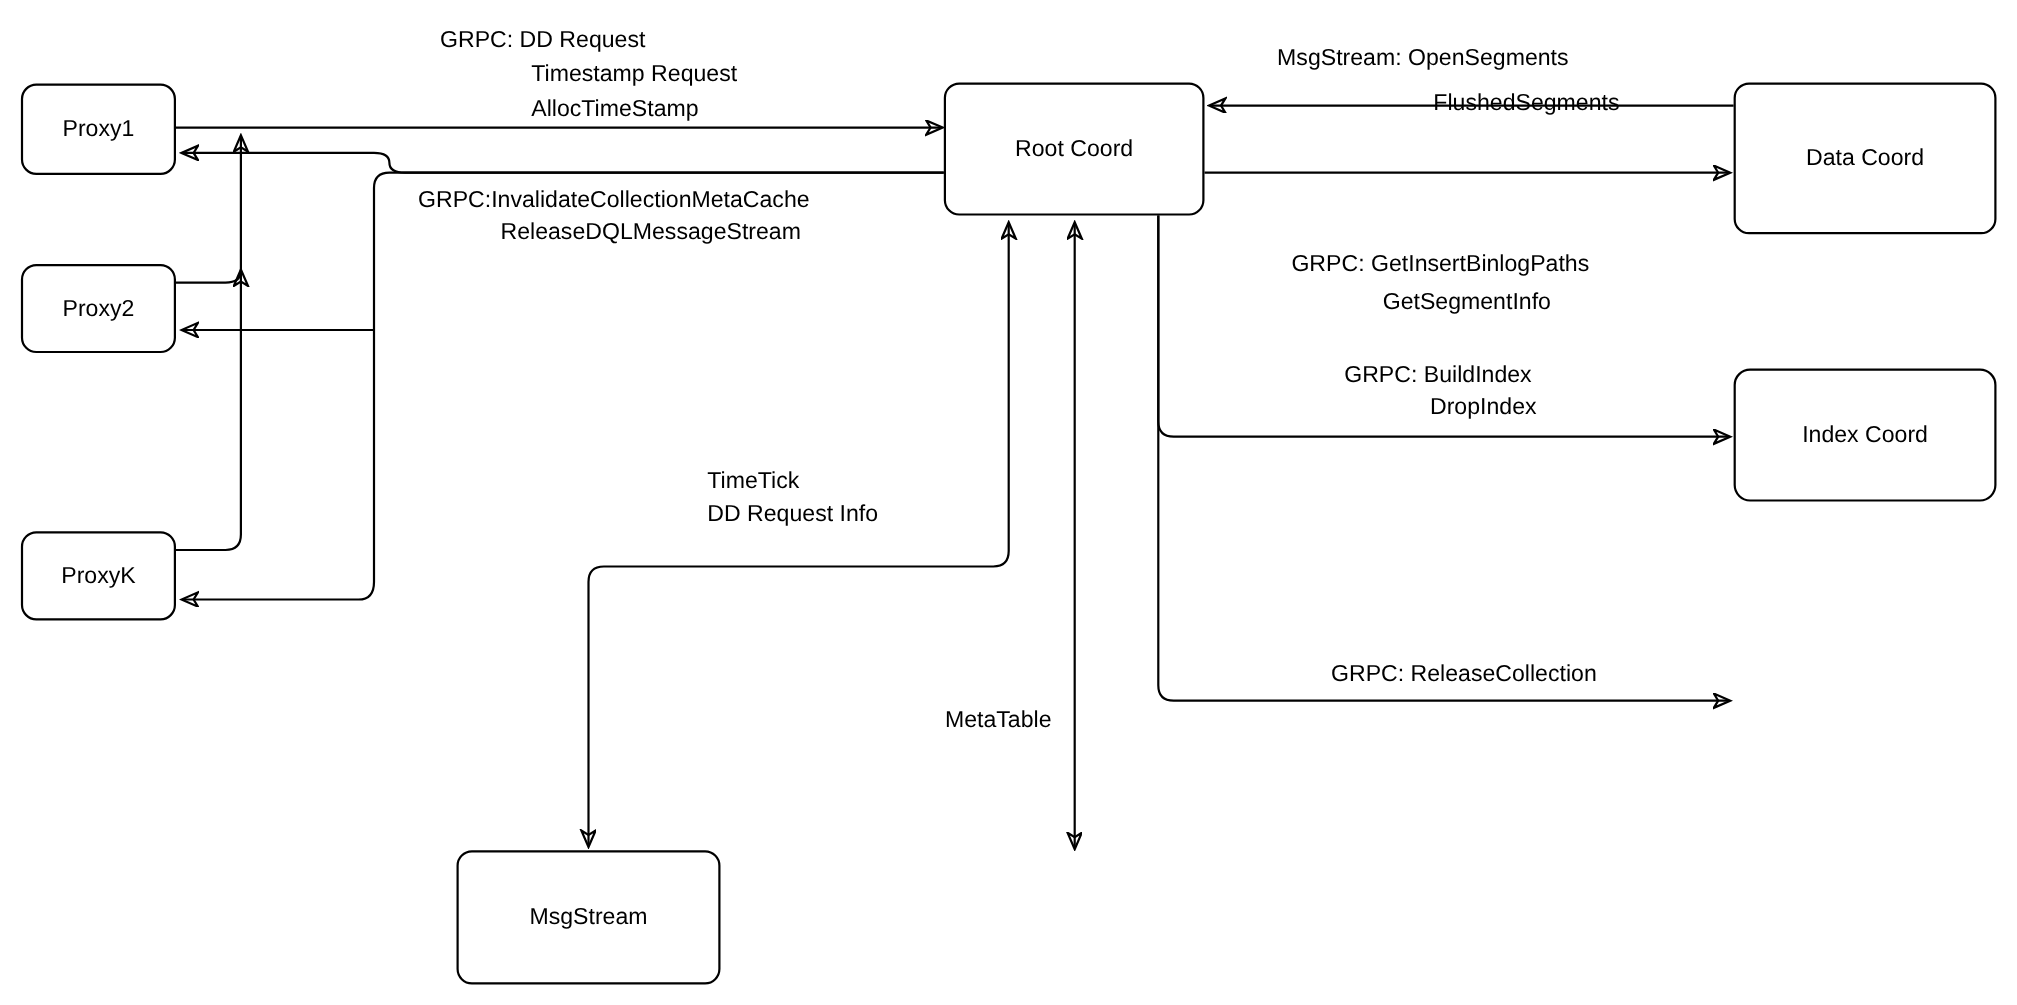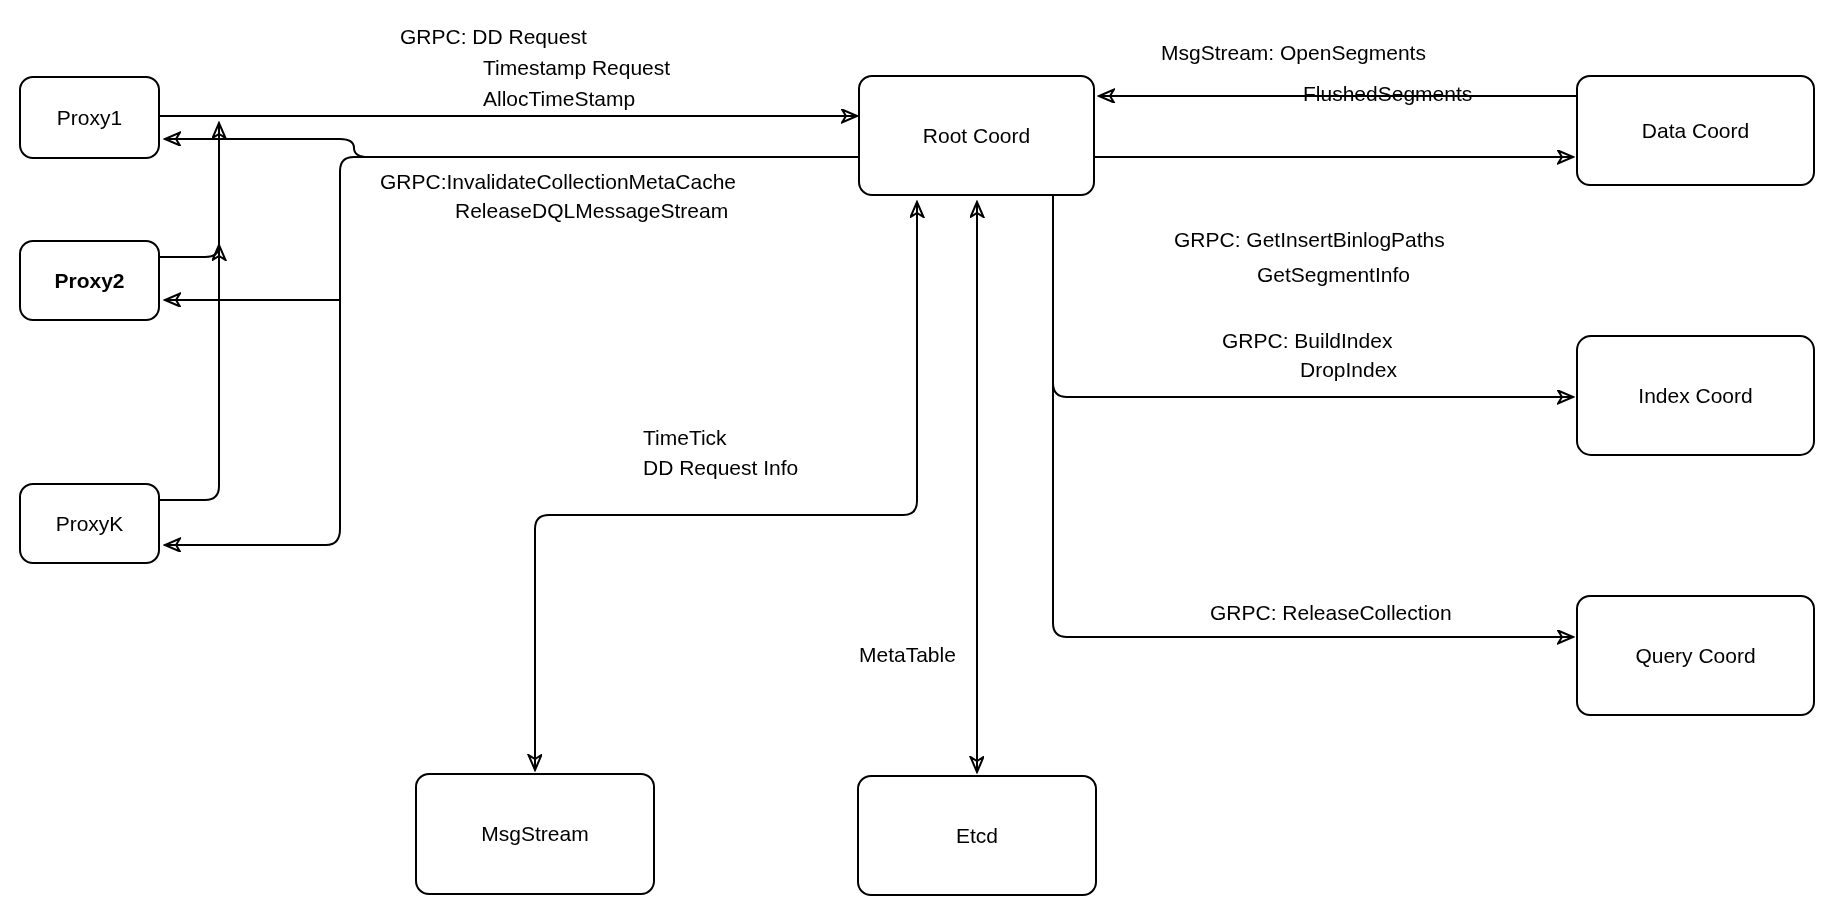--- a/index.html
+++ b/index.html
@@ -27,24 +27,24 @@
     white-space:nowrap;
   }
   .elabel{
     position:absolute;
     font-size:21px;
     line-height:1;
     white-space:nowrap;
   }
   
   #n-proxy1{left:19px;top:76px;width:141px;height:83px;}
-  #n-proxy2{left:19px;top:240px;width:141px;height:81px;font-weight:bold;}
+  #n-proxy2{left:19px;top:240px;width:141px;height:81px;}
   #n-proxyk{left:19px;top:483px;width:141px;height:81px;}
   #n-root{left:858px;top:75px;width:237px;height:121px;}
-  #n-data{left:1576px;top:75px;width:239px;height:111px;}
+  #n-data{left:1576px;top:75px;width:239px;height:138px;}
   #n-index{left:1576px;top:335px;width:239px;height:121px;border-radius:15px;}
   #n-query{left:1576px;top:595px;width:239px;height:121px;}
   #n-msgstream{left:415px;top:773px;width:240px;height:122px;}
   #n-etcd{left:857px;top:775px;width:240px;height:121px;}
   
   #l-ddreq-0{left:400px;top:26px;}
   #l-ddreq-1{left:483px;top:57px;}
   #l-ddreq-2{left:483px;top:88px;}
   #l-inv-0{left:380px;top:171px;}
   #l-inv-1{left:455px;top:200px;}
@@ -103,28 +103,22 @@
   </div>
   <div class="node" id="n-root">
     <span>Root Coord</span>
   </div>
   <div class="node" id="n-data">
     <span>Data Coord</span>
   </div>
   <div class="node" id="n-index">
     <span>Index Coord</span>
   </div>
-  <div class="node" id="n-query">
-    <span>Query Coord</span>
-  </div>
   <div class="node" id="n-msgstream">
     <span>MsgStream</span>
-  </div>
-  <div class="node" id="n-etcd">
-    <span>Etcd</span>
   </div>
 
   <span class="elabel" id="l-ddreq-0">GRPC: DD Request</span>
   <span class="elabel" id="l-ddreq-1">Timestamp Request</span>
   <span class="elabel" id="l-ddreq-2">AllocTimeStamp</span>
 
   <span class="elabel" id="l-inv-0">GRPC:InvalidateCollectionMetaCache</span>
   <span class="elabel" id="l-inv-1">ReleaseDQLMessageStream</span>
 
   <span class="elabel" id="l-open-0">MsgStream: OpenSegments</span>

